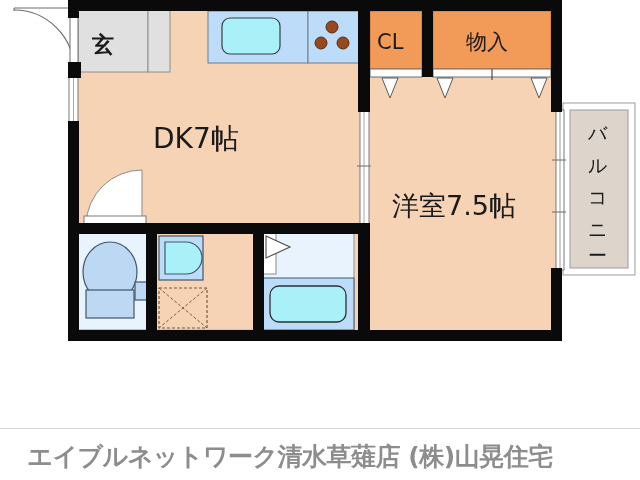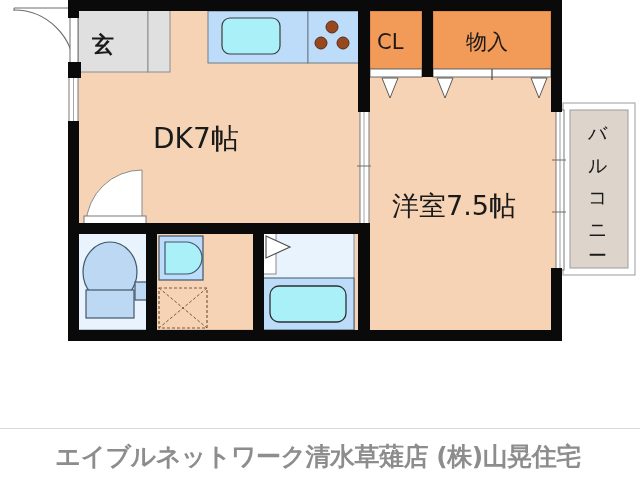--- a/index.html
+++ b/index.html
@@ -22,21 +22,20 @@
   }
   #caption {
     position: absolute;
     left: 0;
     top: 432px;
     width: 580px;
     height: 48px;
     display: flex;
     align-items: center;
     justify-content: center;
-    padding-left: 28px;
   }
   #caption-text {
     font-family: "DejaVu Sans", "Liberation Sans", sans-serif;
     font-size: 25px;
     font-weight: bold;
     color: #8d8d8d;
     letter-spacing: -0.5px;
     white-space: nowrap;
   }
   .sep {

